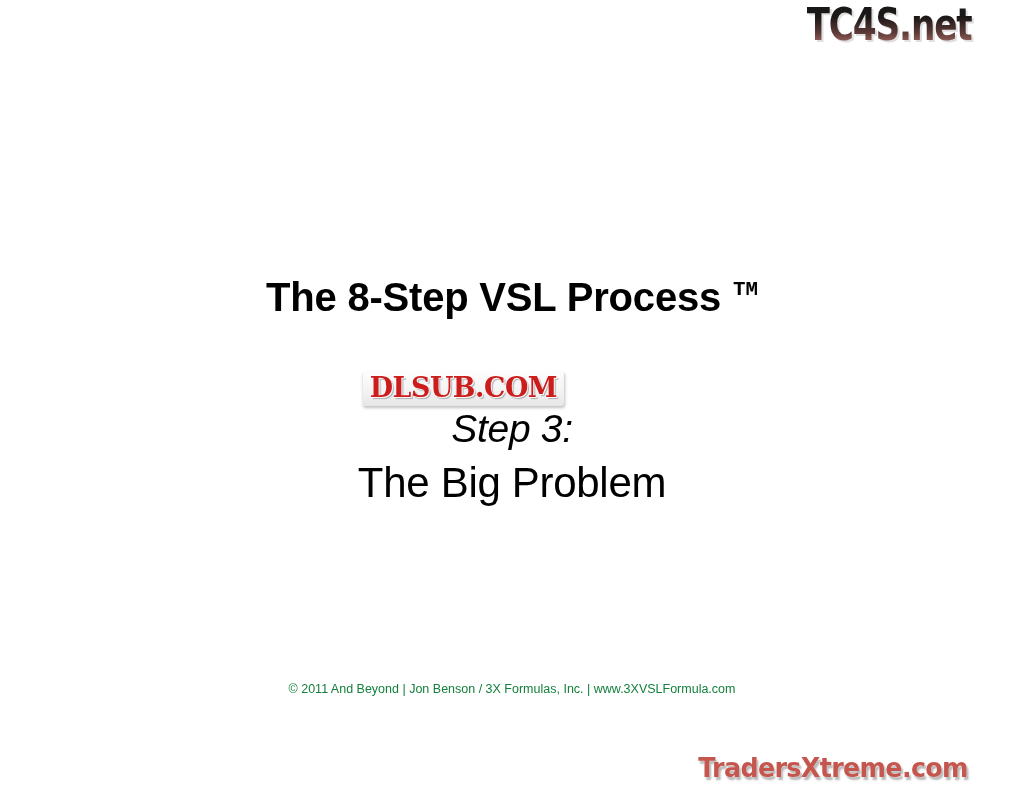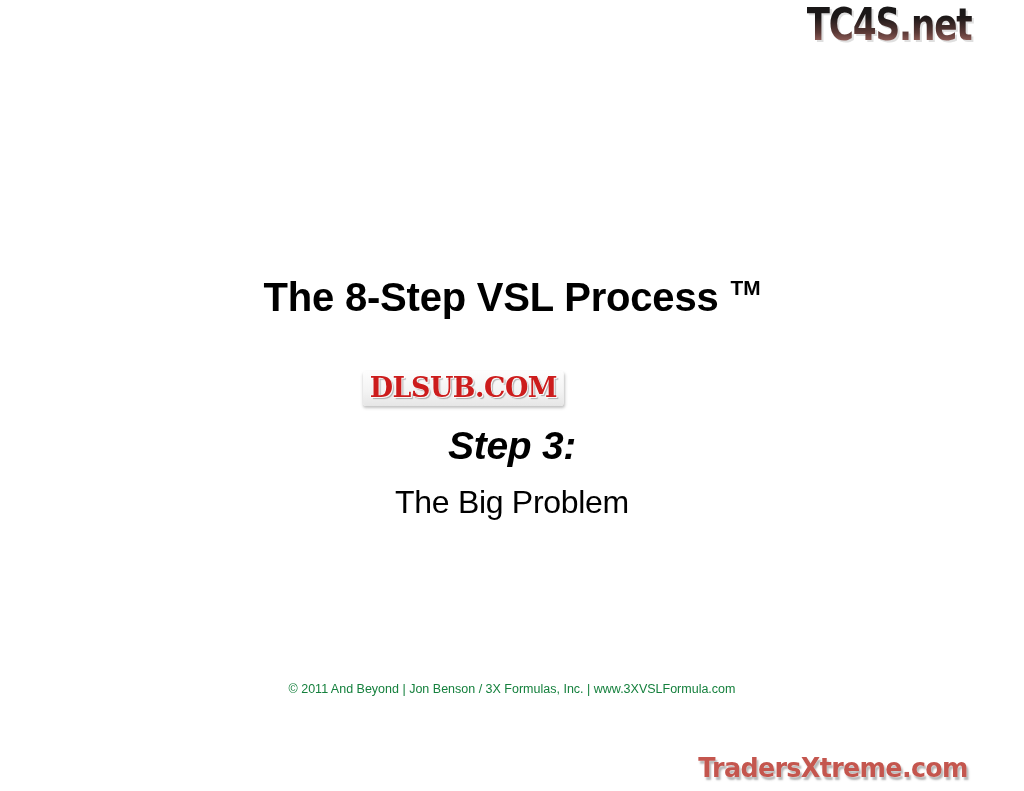--- a/index.html
+++ b/index.html
@@ -34,46 +34,46 @@
     letter-spacing: -0.2px;
     line-height: 1.05;
     white-space: nowrap;
   }
   .slide-title .tm {
     font-size: 0.52em;
     vertical-align: 0.78em;
     font-weight: bold;
     letter-spacing: 0;
     margin-left: 12px;
+    font-family: Liberation Mono, monospace;
   }
 
   .subtitle-block {
     position: absolute;
     left: 0;
     top: 406px;
     width: 1024px;
     text-align: center;
     color: #000000;
   }
   .subtitle-line-1 {
     font-size: 39px;
     font-style: italic;
-    font-weight: bold;
+    font-weight: normal;
     line-height: 1.18;
     letter-spacing: -0.3px;
     white-space: nowrap;
-    margin-top: 17px;
   }
   .subtitle-line-2 {
-    font-size: 32px;
+    font-size: 42px;
     font-style: normal;
     font-weight: normal;
     line-height: 1.2;
     letter-spacing: -0.3px;
-    margin-top: 14px;
+    margin-top: 6px;
     white-space: nowrap;
   }
 
   .slide-footer {
     position: absolute;
     left: 0;
     top: 682px;
     width: 1024px;
     text-align: center;
     font-size: 12.5px;

